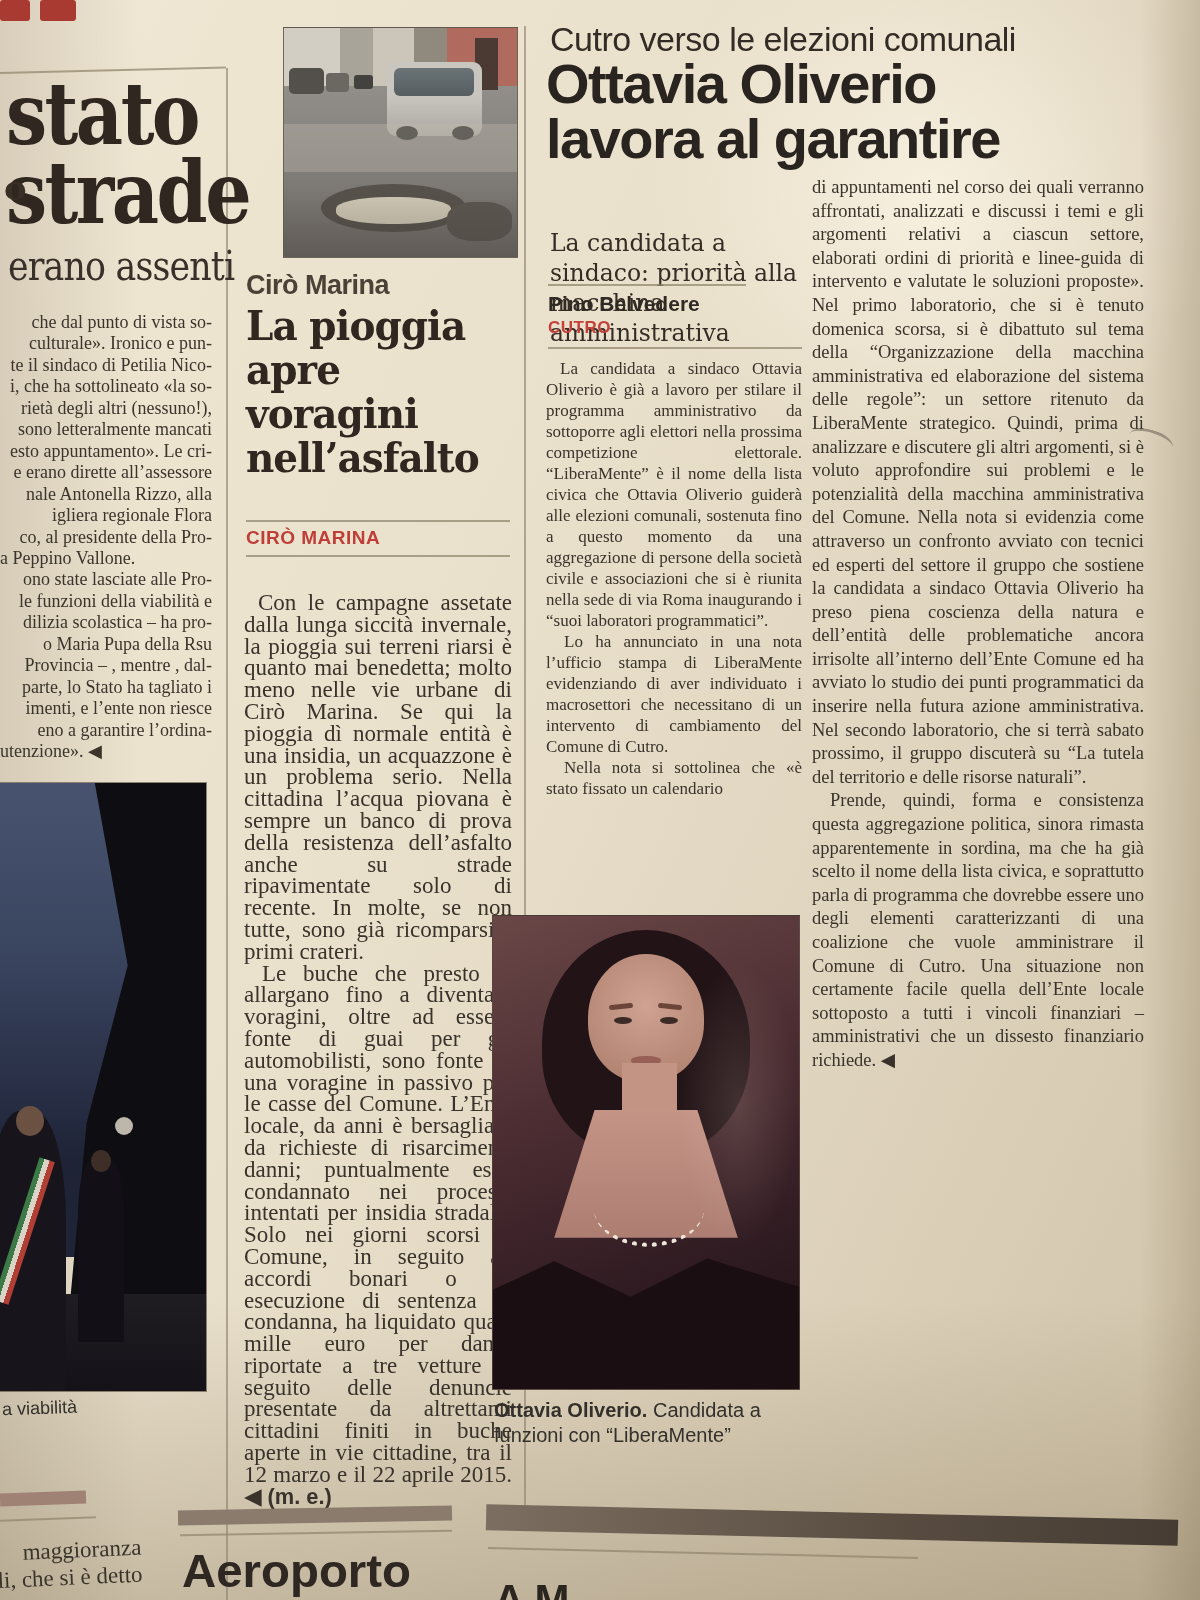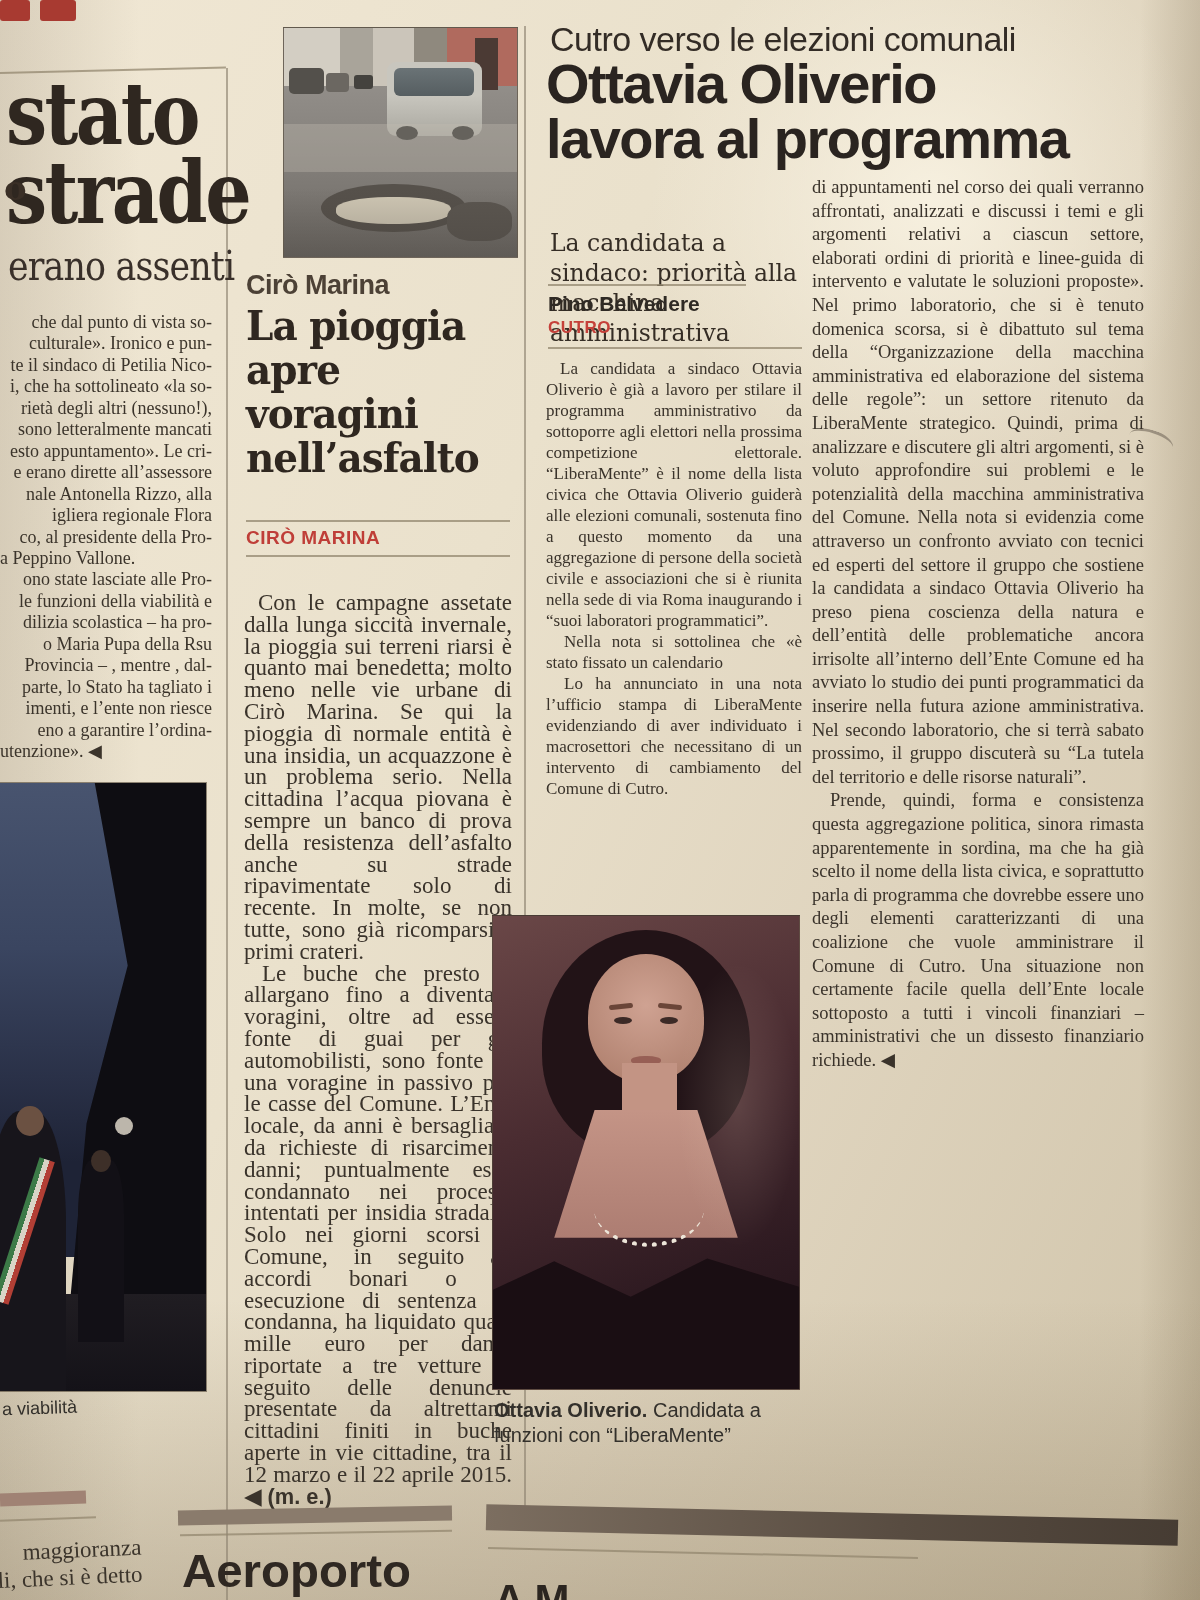--- a/index.html
+++ b/index.html
@@ -154,33 +154,33 @@
     <div class="midbody">
       <p class="para noindent" style="text-indent:14px;">Con le campagne assetate dalla lunga siccità invernale, la pioggia sui terreni riarsi è quanto mai benedetta; molto meno nelle vie urbane di Cirò Marina. Se qui la pioggia dì normale entità è una insidia, un acquazzone è un problema serio. Nella cittadina l’acqua piovana è sempre un banco di prova della resistenza dell’asfalto anche su strade ripavimentate solo di recente. In molte, se non tutte, sono già ricomparsi i primi crateri.</p>
       <p class="para"><span>Le buche che presto si allargano fino a diventare voragini, oltre ad essere fonte di guai per gli automobilisti, sono fonte di una voragine in passivo per le casse del Comune. L’Ente locale, da anni è bersagliato da richieste di risarcimenti danni; puntualmente esce condannato nei processi intentati per insidia stradale. Solo nei giorni scorsi il Comune, in seguito ad accordi bonari o in esecuzione di sentenza di condanna, ha liquidato quasi mille euro per danni riportate a tre vetture a seguito delle denuncie presentate da altrettanti cittadini finiti in buche aperte in vie cittadine, tra il 12 marzo e il 22 aprile 2015. ◀</span> <b class="sig">(m. e.)</b></p>
     </div>
   </div>
 
   <div>
     <div class="sans kicker-r">Cutro verso le elezioni comunali</div>
     <div class="sans hl-r">
       <div>Ottavia Oliverio</div>
-      <div>lavora al programma</div>
+      <div>lavora al garantire</div>
     </div>
     <div class="standfirst">La candidata a sindaco: priorità alla macchina amministrativa</div>
 
     <div class="rule" style="left:548px;top:284px;width:198px;height:1.5px;"></div>
     <div class="sans byline">Pino Belvedere</div>
     <div class="sans dateline">CUTRO</div>
     <div class="rule" style="left:548px;top:347px;width:254px;height:1.5px;"></div>
 
     <div class="col1">
       <p class="para noindent" style="text-indent:14px;">La candidata a sindaco Ottavia Oliverio è già a lavoro per stilare il programma amministrativo da sottoporre agli elettori nella prossima competizione elettorale. “LiberaMente” è il nome della lista civica che Ottavia Oliverio guiderà alle elezioni comunali, sostenuta fino a questo momento da una aggregazione di persone della società civile e associazioni che si è riunita nella sede di via Roma inaugurando i “suoi laboratori programmatici”.</p>
+      <p class="para">Lo ha annunciato in una nota l’ufficio stampa di LiberaMente evidenziando di aver individuato i macrosettori che necessitano di un intervento di cambiamento del Comune di Cutro.</p>
       <p class="para">Nella nota si sottolinea che «è stato fissato un calendario</p>
-      <p class="para">Lo ha annunciato in una nota l’ufficio stampa di LiberaMente evidenziando di aver individuato i macrosettori che necessitano di un intervento di cambiamento del Comune di Cutro.</p>
     </div>
 
     <div class="photo" style="left:492px;top:915px;width:306px;height:473px;background:linear-gradient(160deg,#6a4747 0%,#4a2c31 40%,#2e1a21 75%,#1f1117 100%);">
       <div style="left:16%;top:3%;width:68%;height:48%;background:#221317;border-radius:50% 50% 45% 45%;"></div>
       <div style="left:31%;top:8%;width:38%;height:27%;background:radial-gradient(circle at 50% 40%,#cfa292,#b0816f 85%);border-radius:50% 50% 46% 46%;"></div>
       <div style="left:38%;top:18.5%;width:8%;height:5px;background:#6a4538;border-radius:3px;transform:rotate(-6deg);"></div>
       <div style="left:54%;top:18.5%;width:8%;height:5px;background:#6a4538;border-radius:3px;transform:rotate(6deg);"></div>
       <div style="left:39.5%;top:21.3%;width:6%;height:7px;background:#3c2a26;border-radius:50%;"></div>
       <div style="left:54.5%;top:21.3%;width:6%;height:7px;background:#3c2a26;border-radius:50%;"></div>
       <div style="left:45%;top:29.5%;width:10%;height:9px;background:#975f55;border-radius:45%;"></div>

